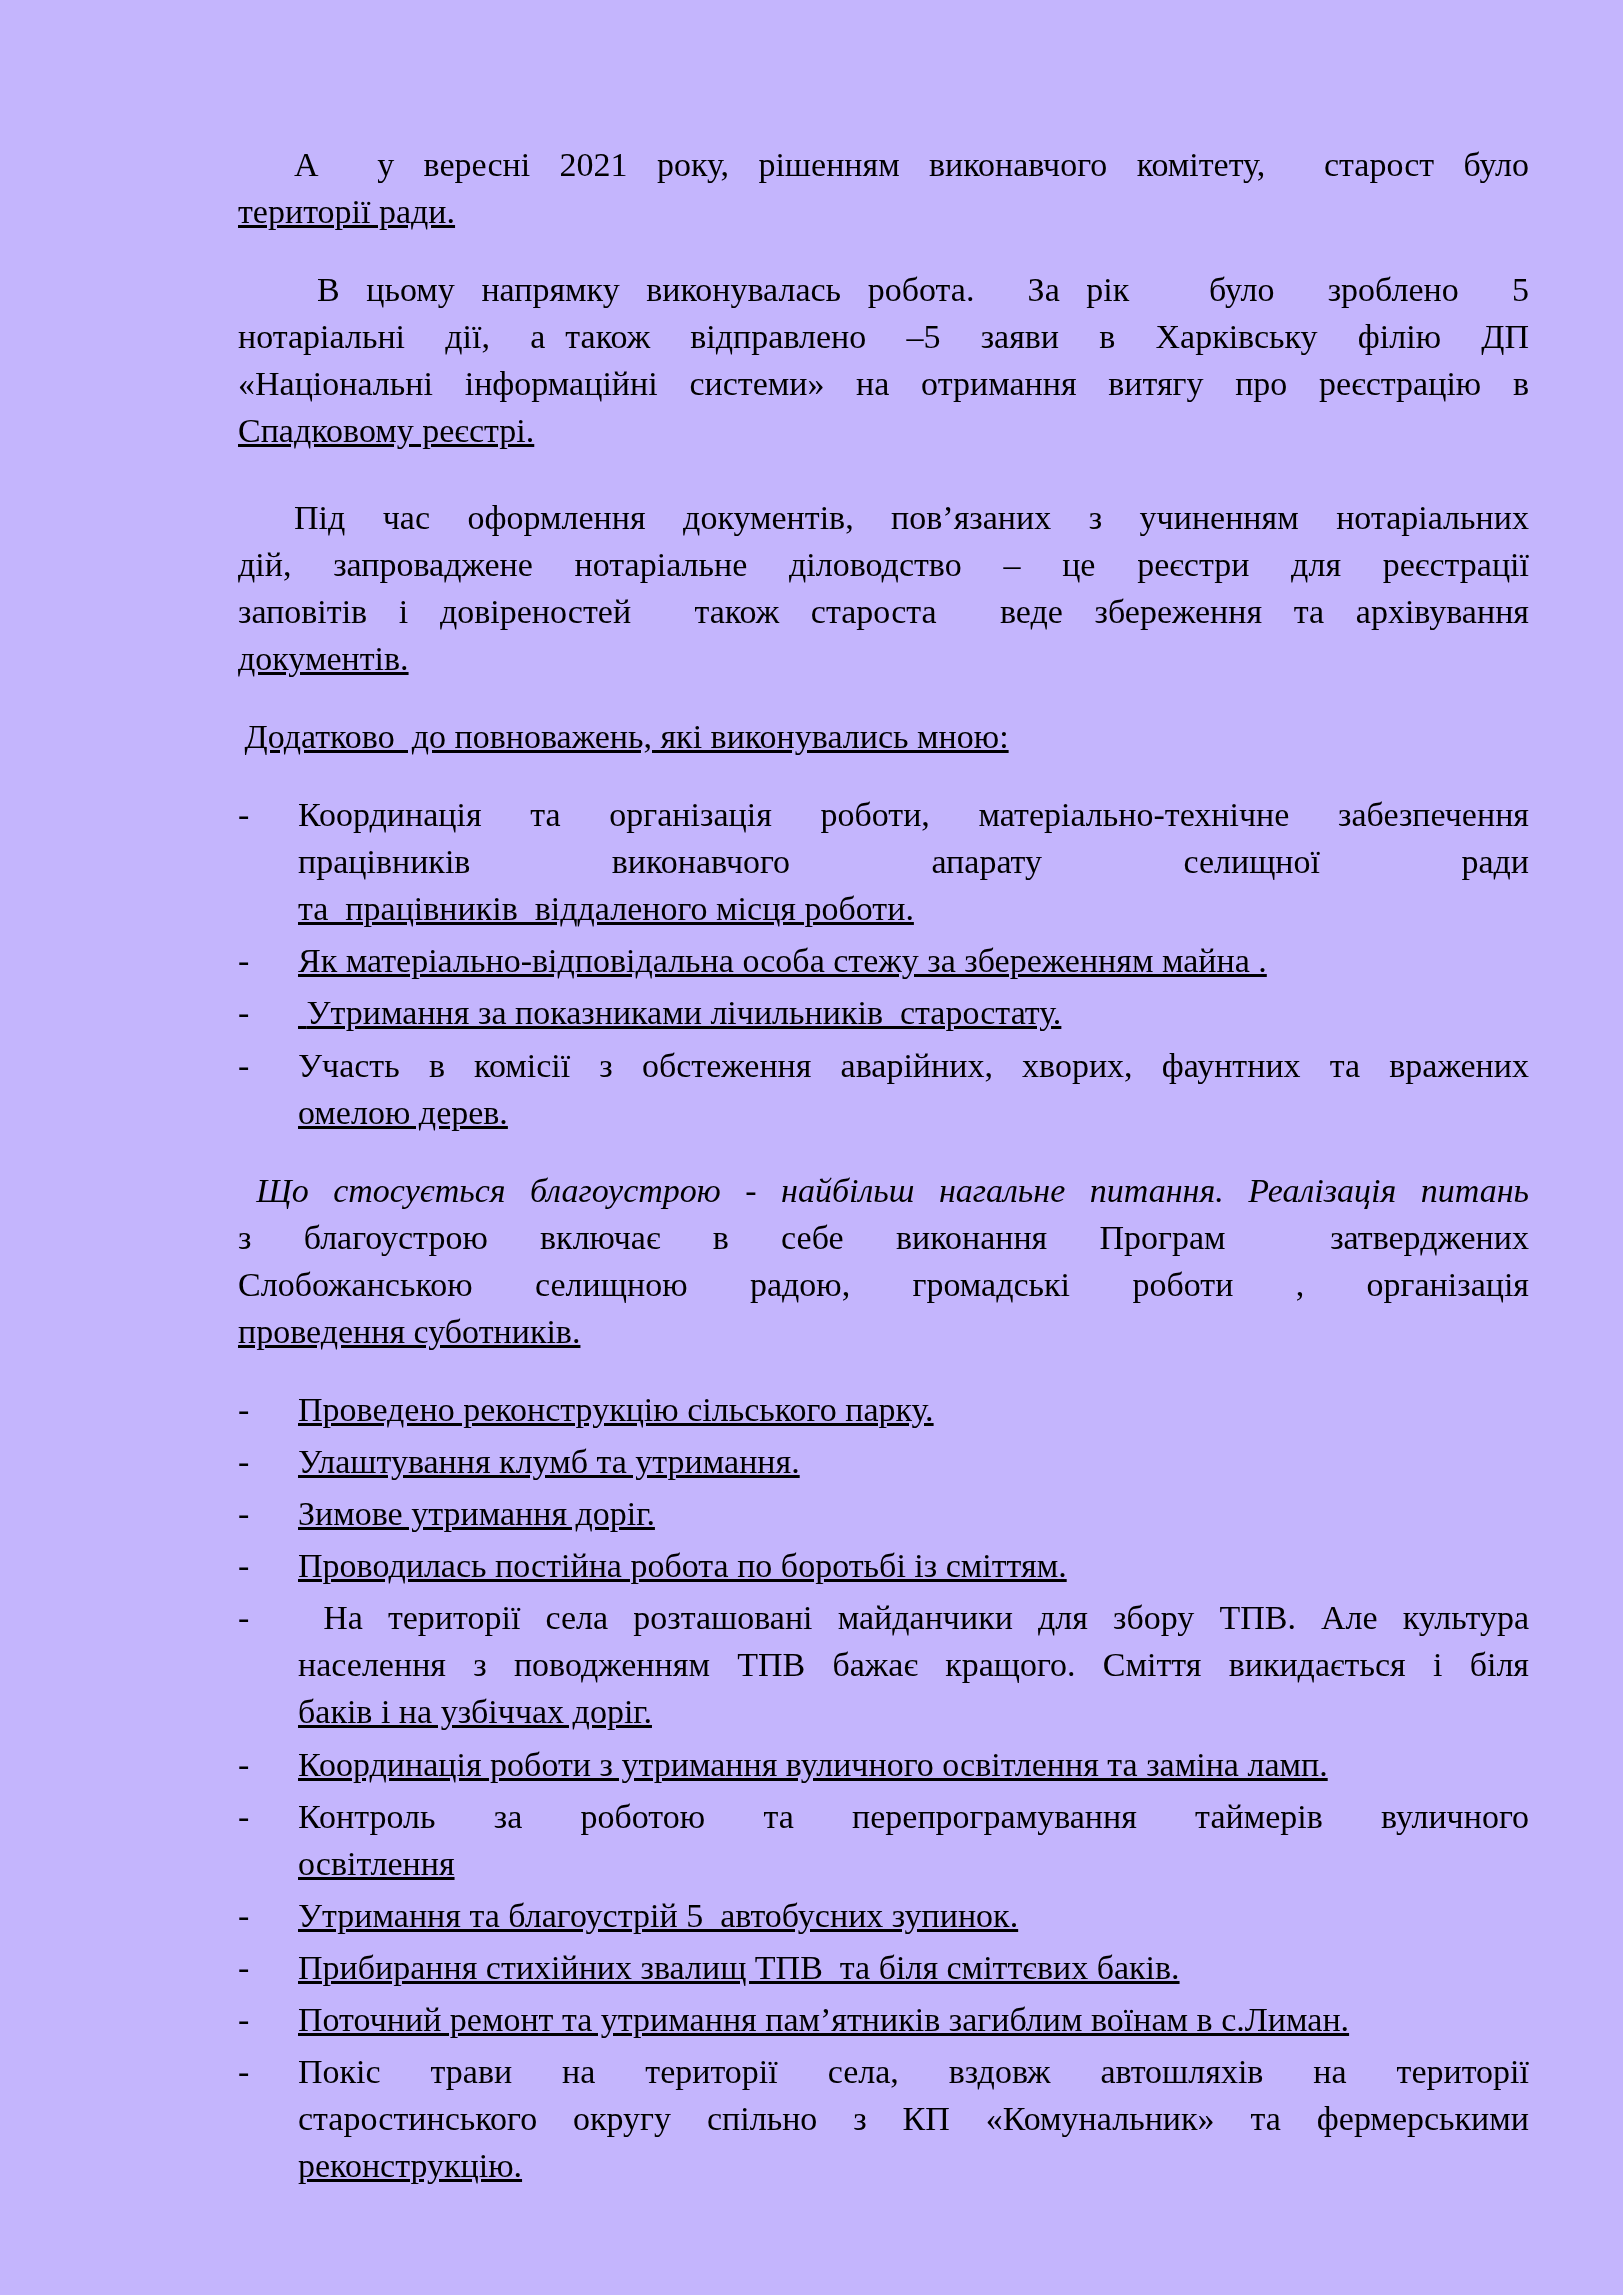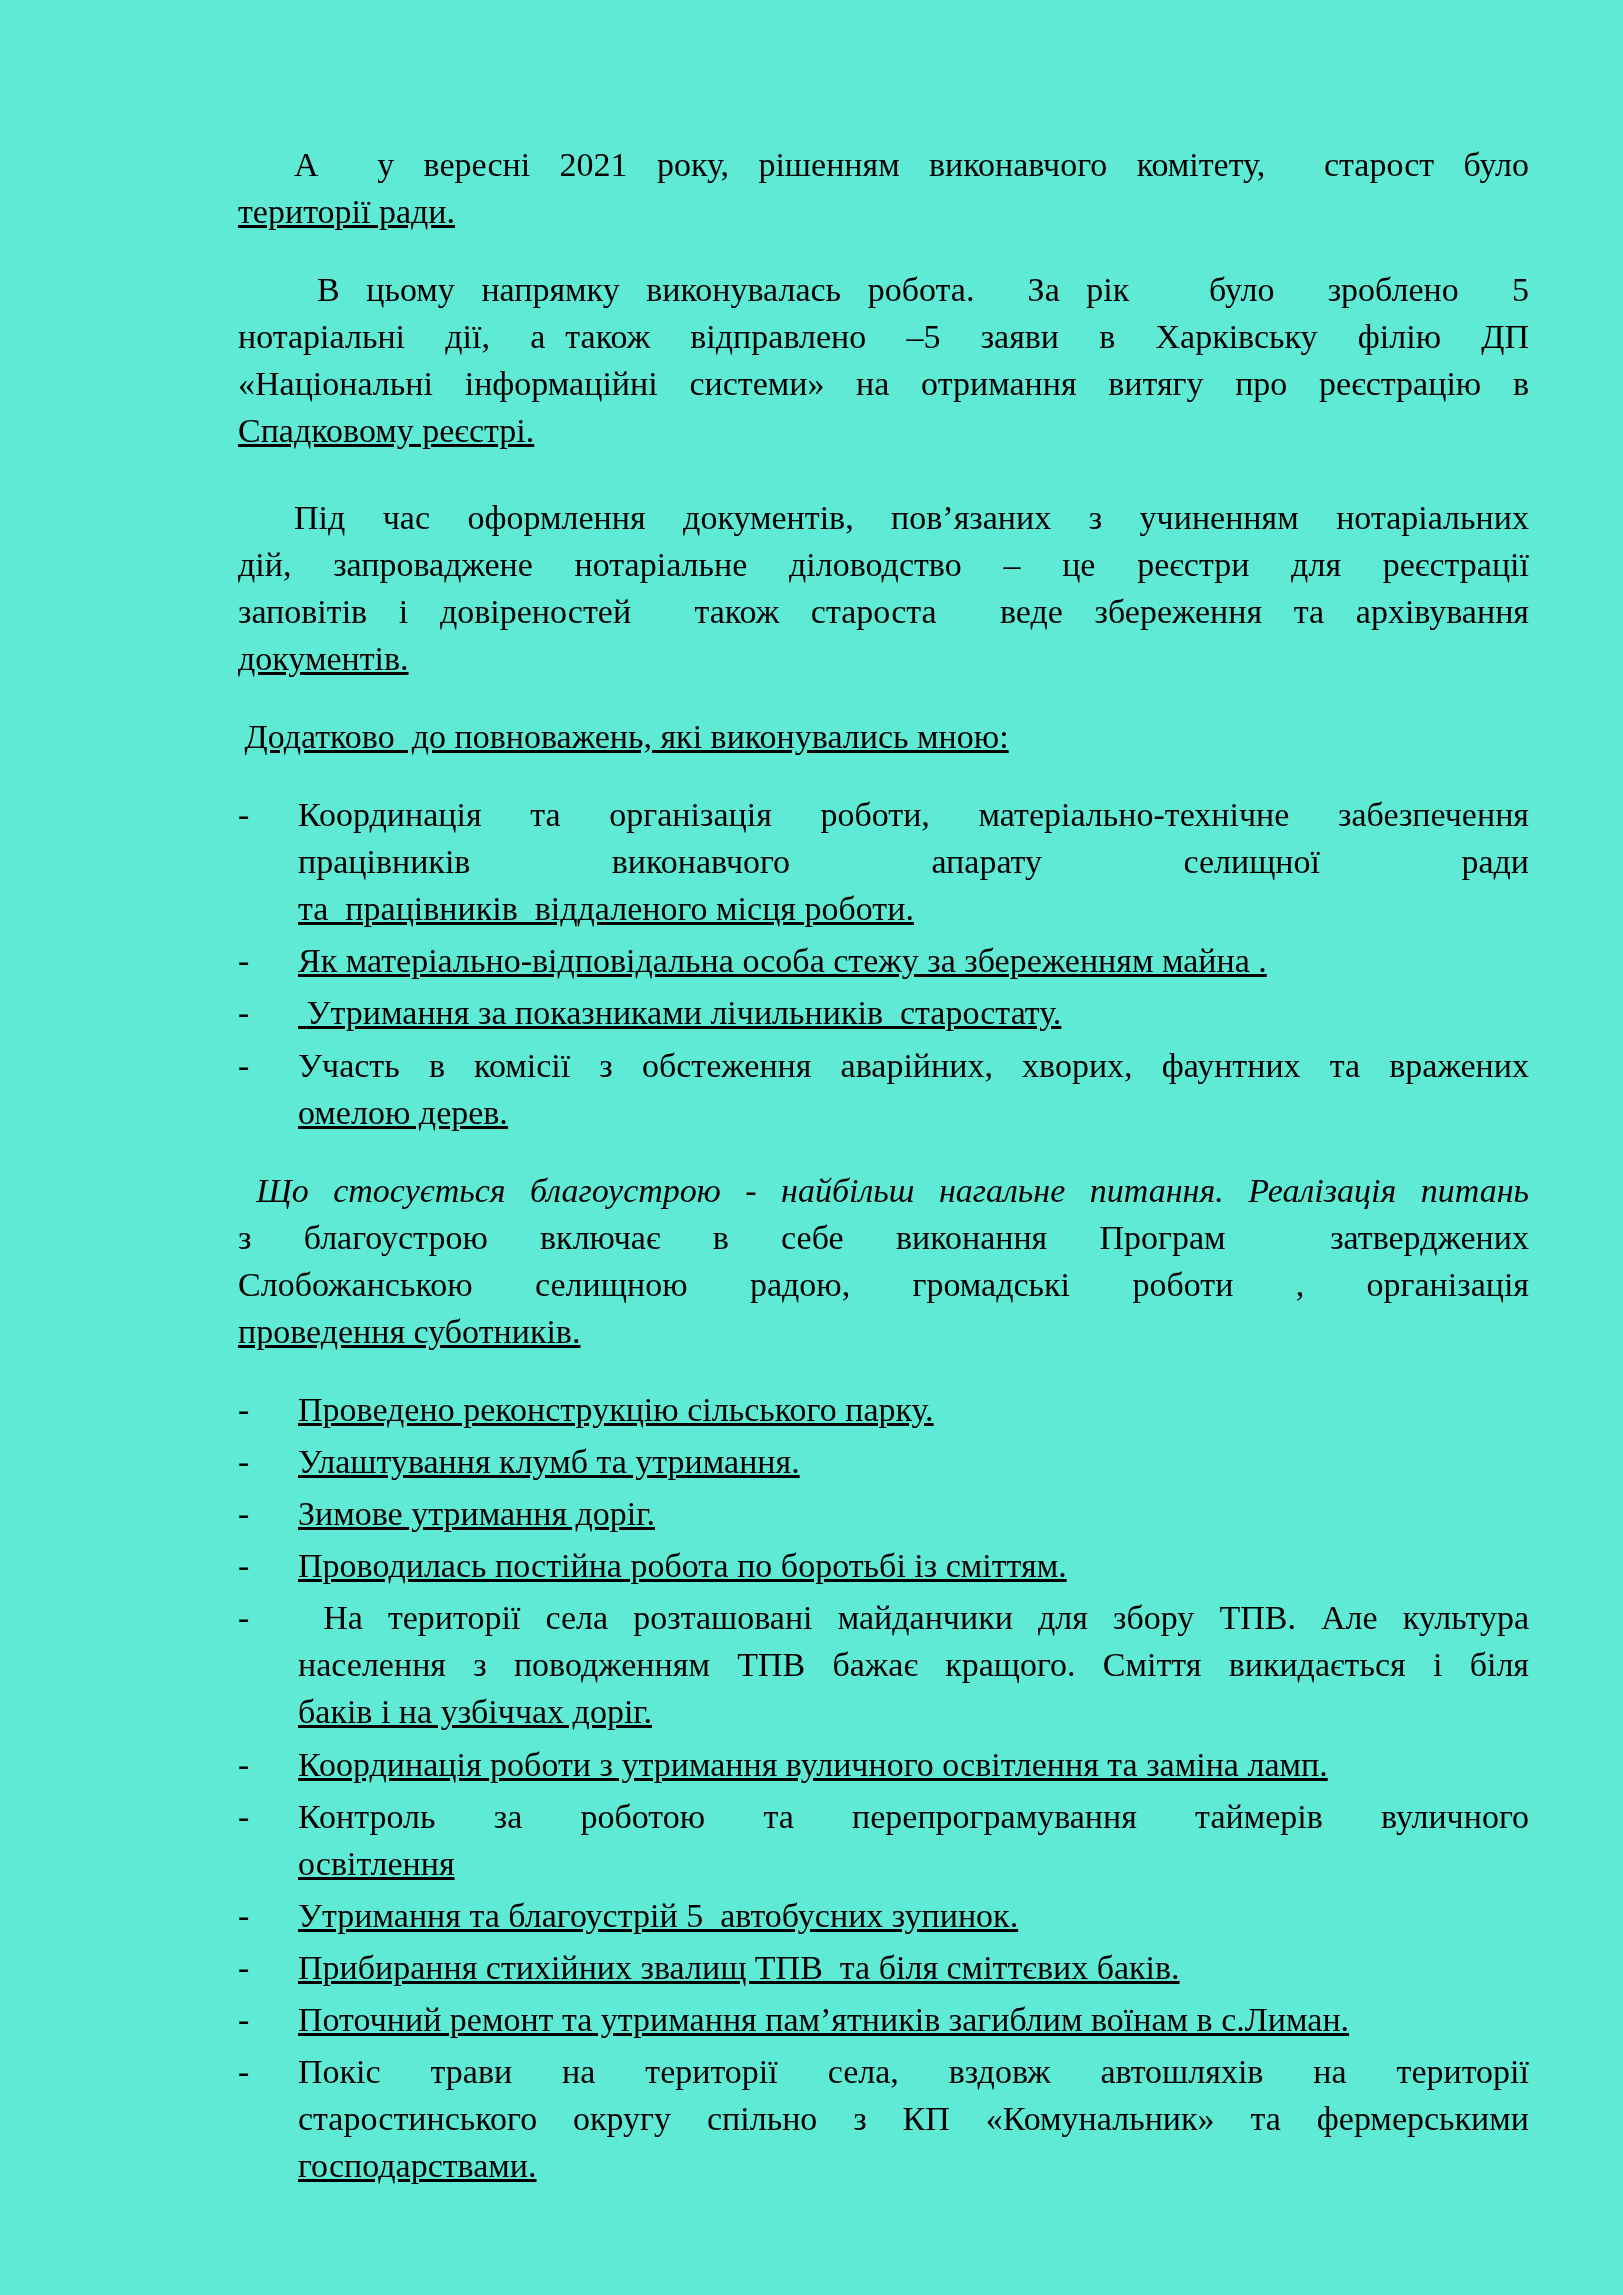--- a/index.html
+++ b/index.html
@@ -4,21 +4,21 @@
 <style>
   html, body {
     margin: 0;
     padding: 0;
     background: #ffffff;
   }
   .page {
     position: relative;
     width: 1623px;
     height: 2295px;
-    background: #5eead4;
+    background: #c4b5fd;
     color: #000000;
     font-family: "Liberation Serif", "DejaVu Serif", serif;
     font-size: 34px;
     overflow: hidden;
   }
   .content {
     position: absolute;
     left: 238px;
     top: 141px;
     width: 1291px;
@@ -141,18 +141,18 @@
           <div class="line ll">Прибирання стихійних звалищ ТПВ  та біля сміттєвих баків.</div>
         </div>
         <div class="item">
           <span class="dash">-</span>
           <div class="line ll">Поточний ремонт та утримання пам’ятників загиблим воїнам в с.Лиман.</div>
         </div>
         <div class="item">
           <span class="dash">-</span>
           <div class="line jl">Покіс трави на території села, вздовж автошляхів на території</div>
           <div class="line jl">старостинського округу спільно з КП «Комунальник» та фермерськими</div>
-          <div class="line ll">господарствами.</div>
+          <div class="line ll">реконструкцію.</div>
         </div>
       </div>
     </div>
 </div>
 
 
 </body></html>

